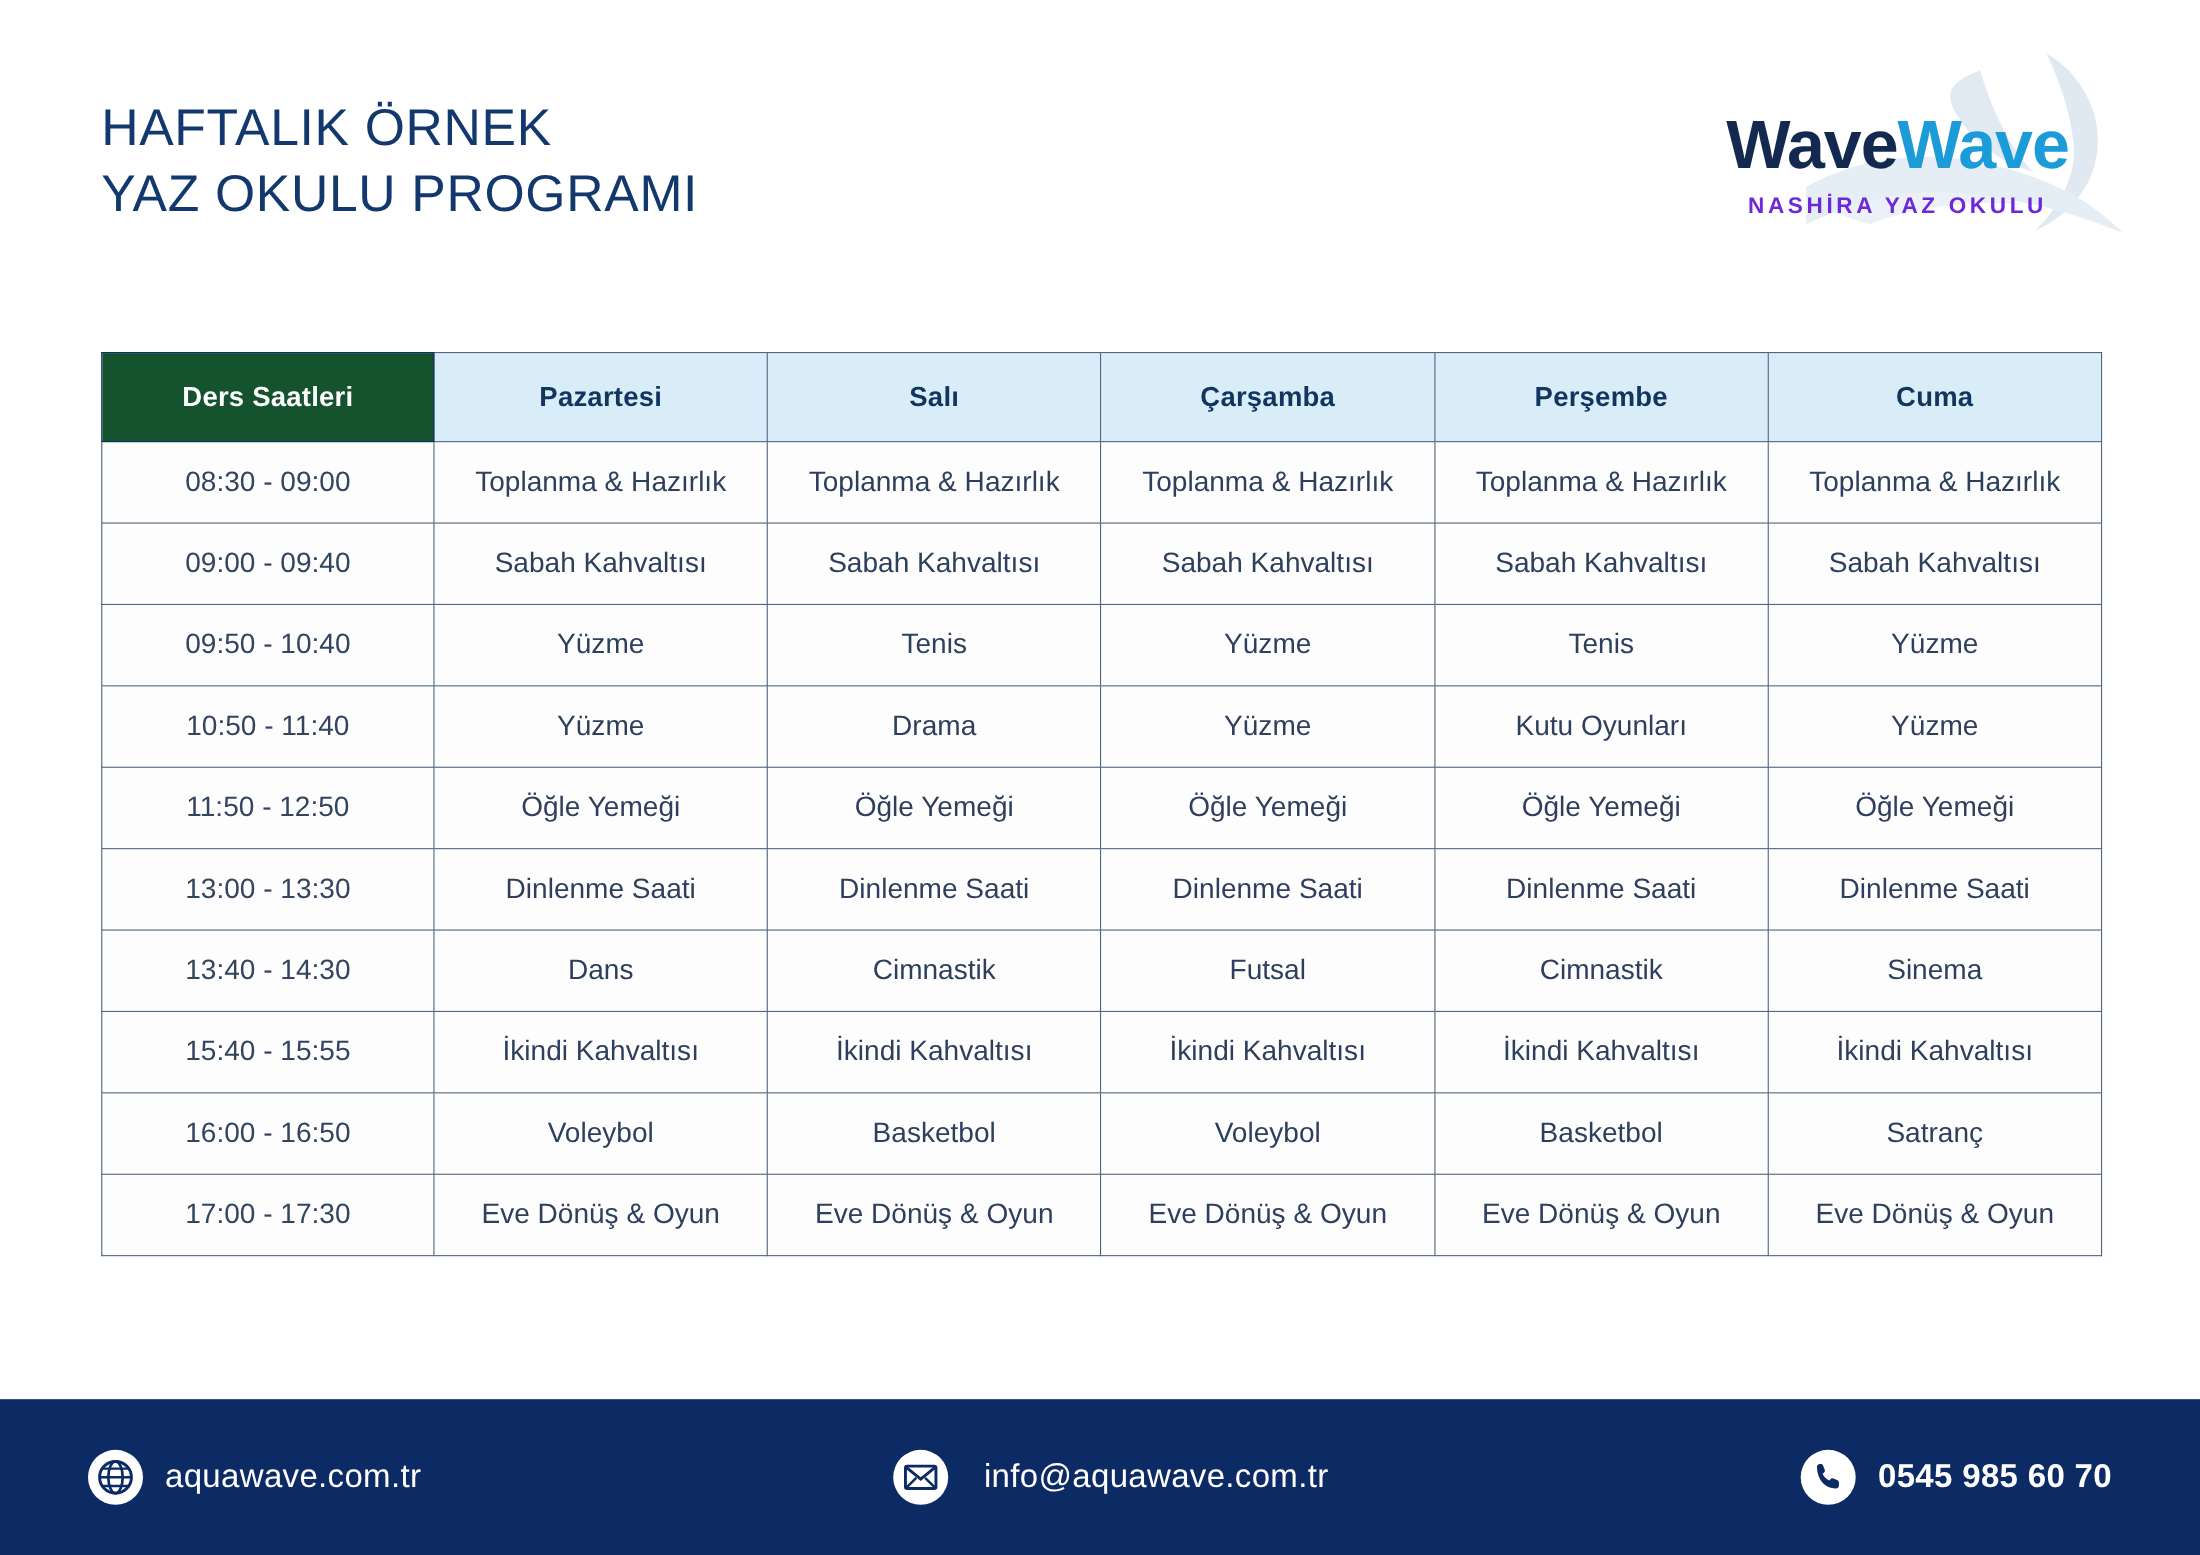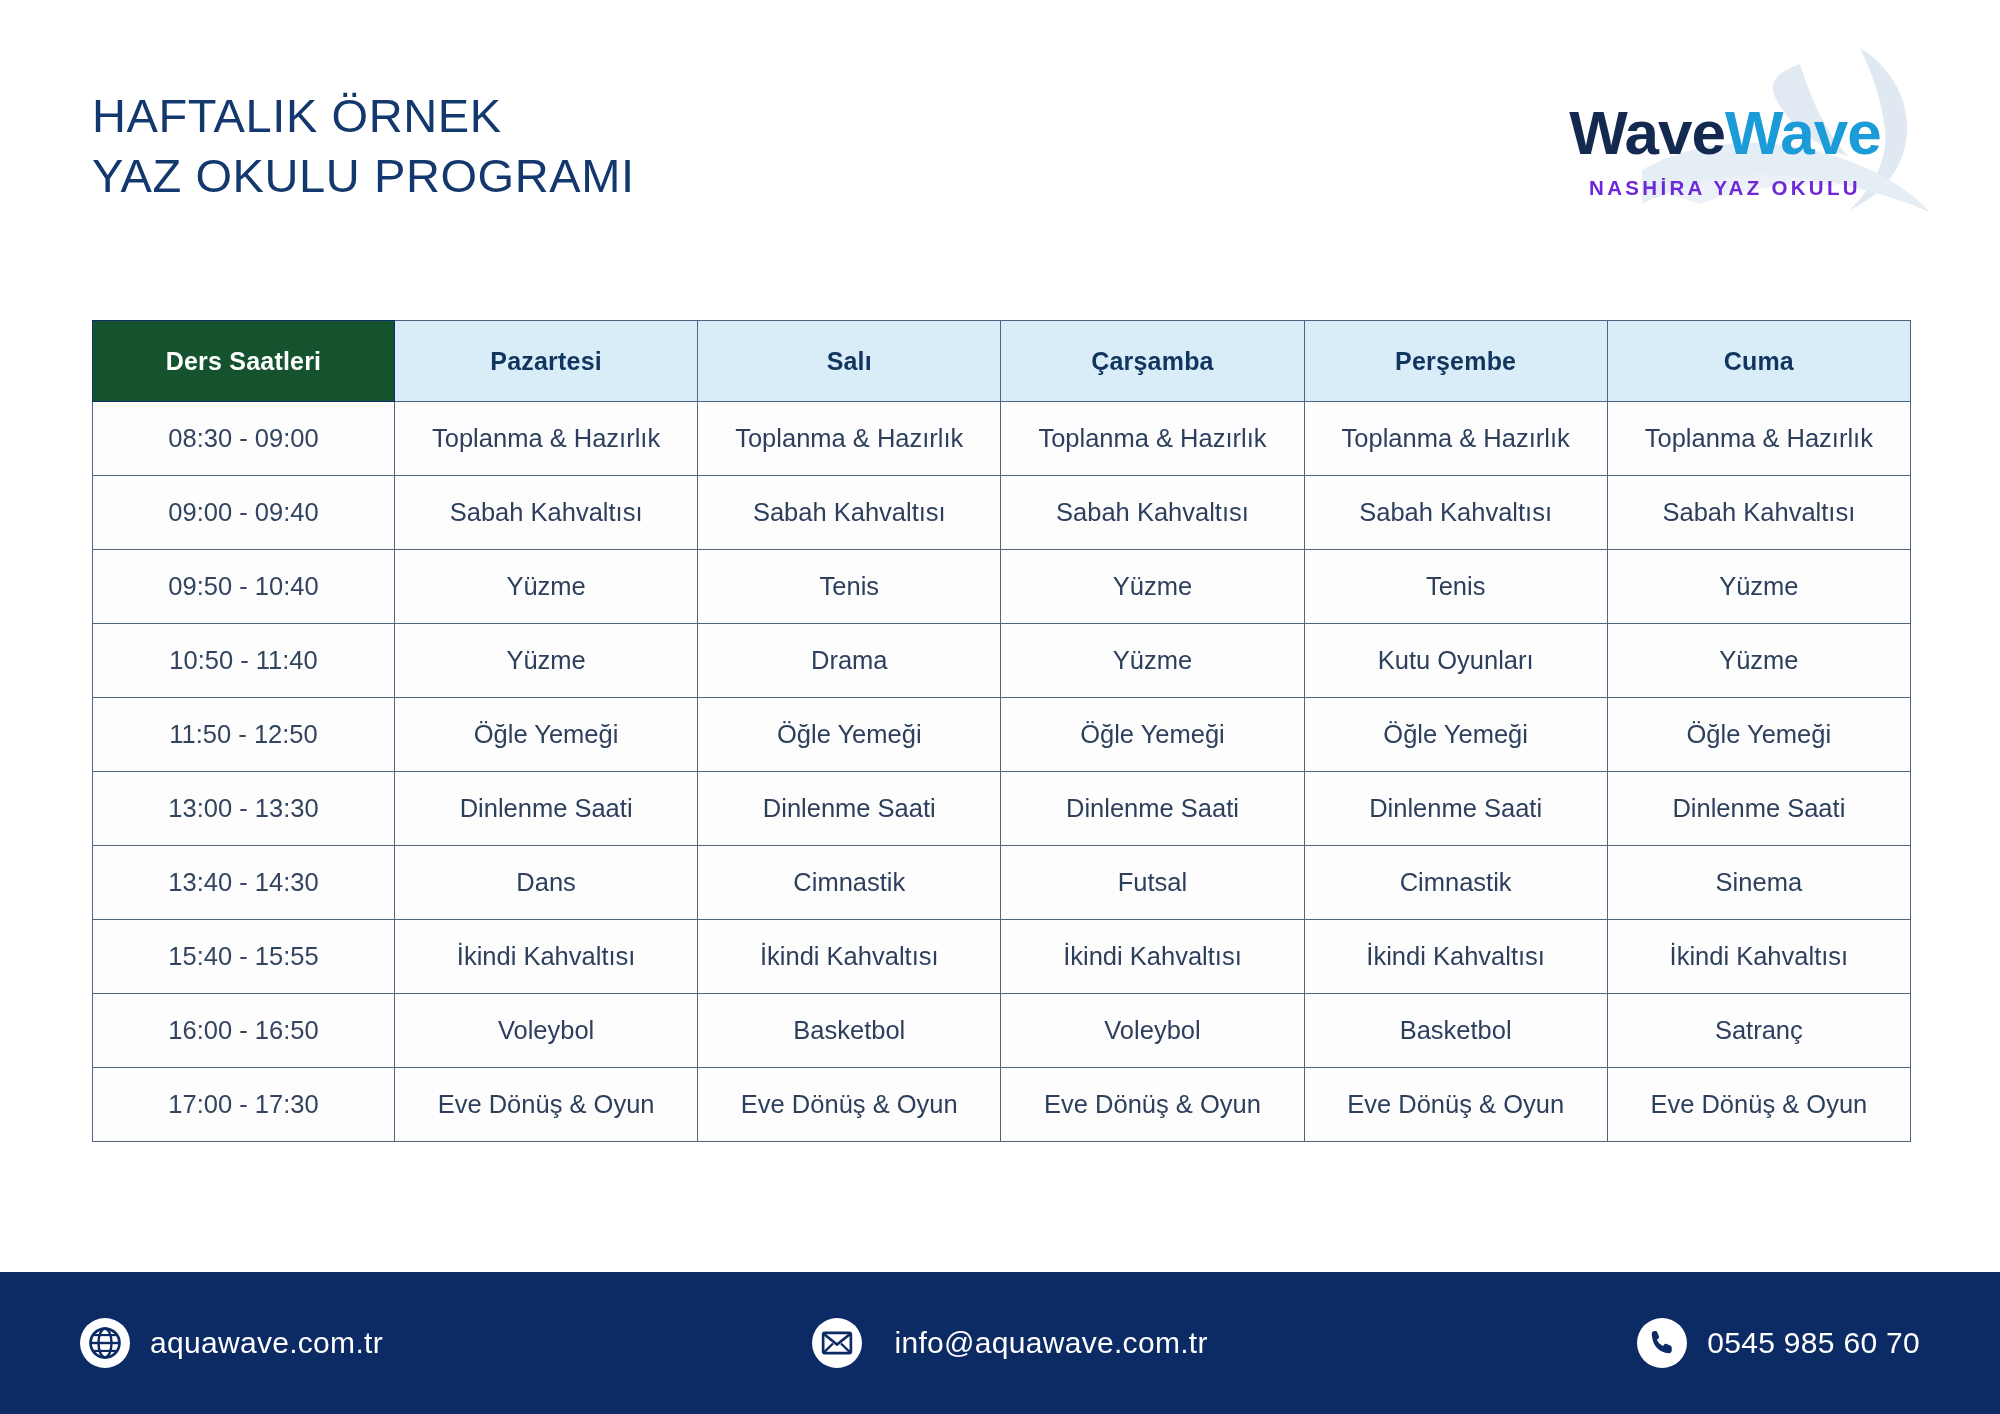--- a/index.html
+++ b/index.html
@@ -147,21 +147,21 @@
     display: flex;
     align-items: center;
     gap: 20px;
     color: #ffffff;
     font-size: 30px;
     letter-spacing: 0.3px;
     white-space: nowrap;
   }
   .footer-item.web   { flex: 0 0 auto; margin-left: 30px; }
   .footer-item.email { flex: 1 1 auto; justify-content: center; gap: 32px; }
-  .footer-item.phone { flex: 0 0 auto; margin-right: 30px; }
+  .footer-item.phone { flex: 0 0 auto; margin-right: 30px; font-weight: bold; }
   .footer-icon {
     width: 50px;
     height: 50px;
     border-radius: 50%;
     background: #ffffff;
     display: flex;
     align-items: center;
     justify-content: center;
     flex: 0 0 auto;
   }

